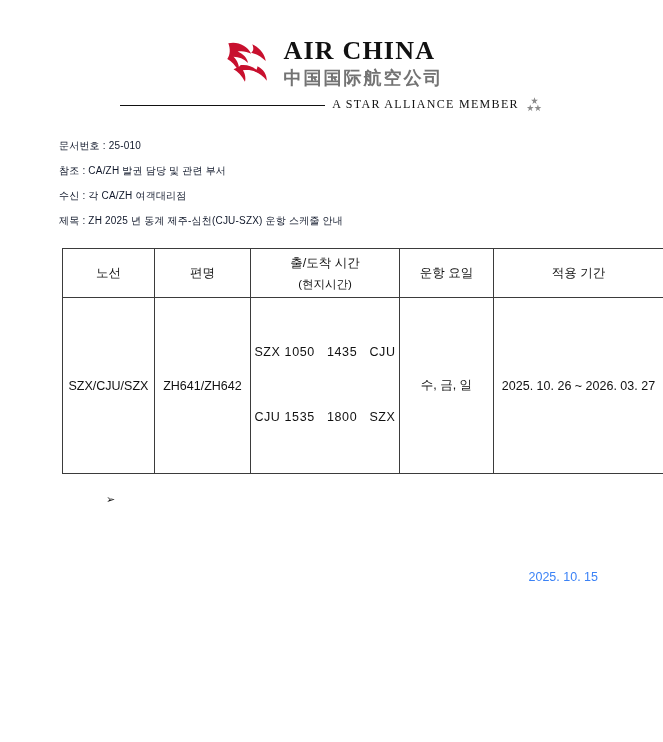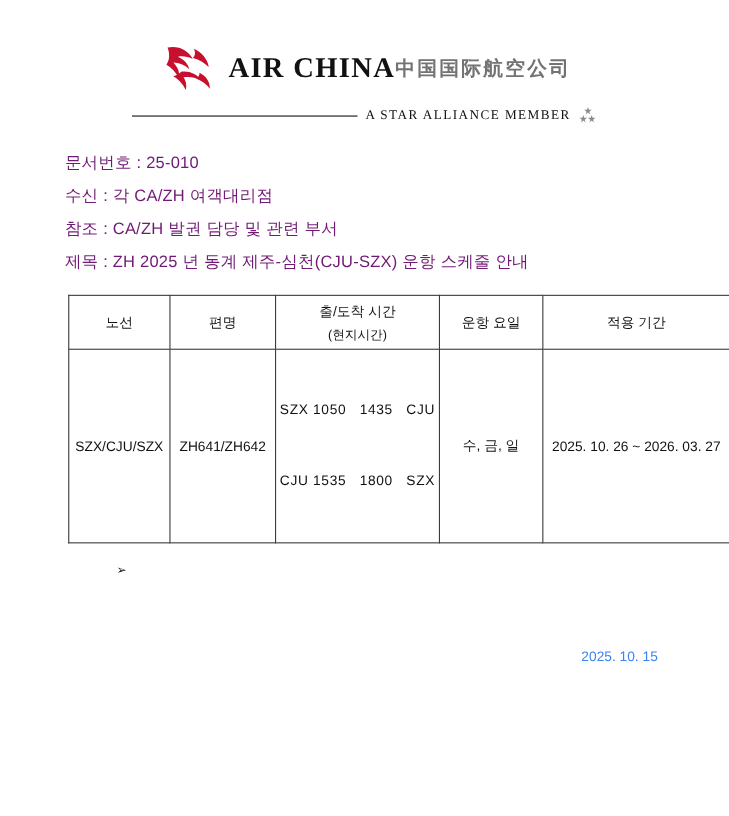--- a/index.html
+++ b/index.html
@@ -35,21 +35,21 @@
     gap: 12px;
   }
   .phoenix {
     width: 52px;
     height: 52px;
     position: relative;
     flex: none;
   }
   .logo-text {
     display: flex;
-    flex-direction: row;
+    flex-direction: column;
     justify-content: space-between;
     line-height: 1;
   }
   .logo-en {
     font-family: "Liberation Serif", serif;
     font-weight: bold;
     font-size: 26px;
     letter-spacing: 1.2px;
     color: #111;
   }
@@ -82,22 +82,22 @@
   .star-mark {
     width: 17px;
     height: 17px;
     flex: none;
   }
 
   
   .meta {
     margin-top: 26px;
     margin-left: 27px;
-    font-size: 15px;
-    color: #701a75;
+    font-size: 10px;
+    color: #0f172a;
   }
   .meta-line {
     margin-bottom: 11px;
     letter-spacing: 0.2px;
   }
 
   
   .tbl-wrap {
     margin-top: 20px;
     margin-left: 30px;
@@ -205,22 +205,22 @@
             <polygon points="6,20 8,26 14,26 9,30 11,36 6,32 1,36 3,30 -2,26 4,26" transform="translate(4,0)"></polygon>
             <polygon points="30,20 32,26 38,26 33,30 35,36 30,32 25,36 27,30 22,26 28,26" transform="translate(-2,0)"></polygon>
           </g>
         </svg>
       </span>
     </div>
   </div>
 
   <div class="meta">
     <div class="meta-line">문서번호 : 25-010</div>
+    <div class="meta-line">참조 : CA/ZH 발권 담당 및 관련 부서</div>
     <div class="meta-line">수신 : 각 CA/ZH 여객대리점</div>
-    <div class="meta-line">참조 : CA/ZH 발권 담당 및 관련 부서</div>
     <div class="meta-line">제목 : ZH 2025 년 동계 제주-심천(CJU-SZX) 운항 스케줄 안내</div>
   </div>
 
   <div class="tbl-wrap">
     <table class="sched">
       <thead>
         <tr>
           <th class="col-route">노선</th>
           <th class="col-flight">편명</th>
           <th class="col-times">

